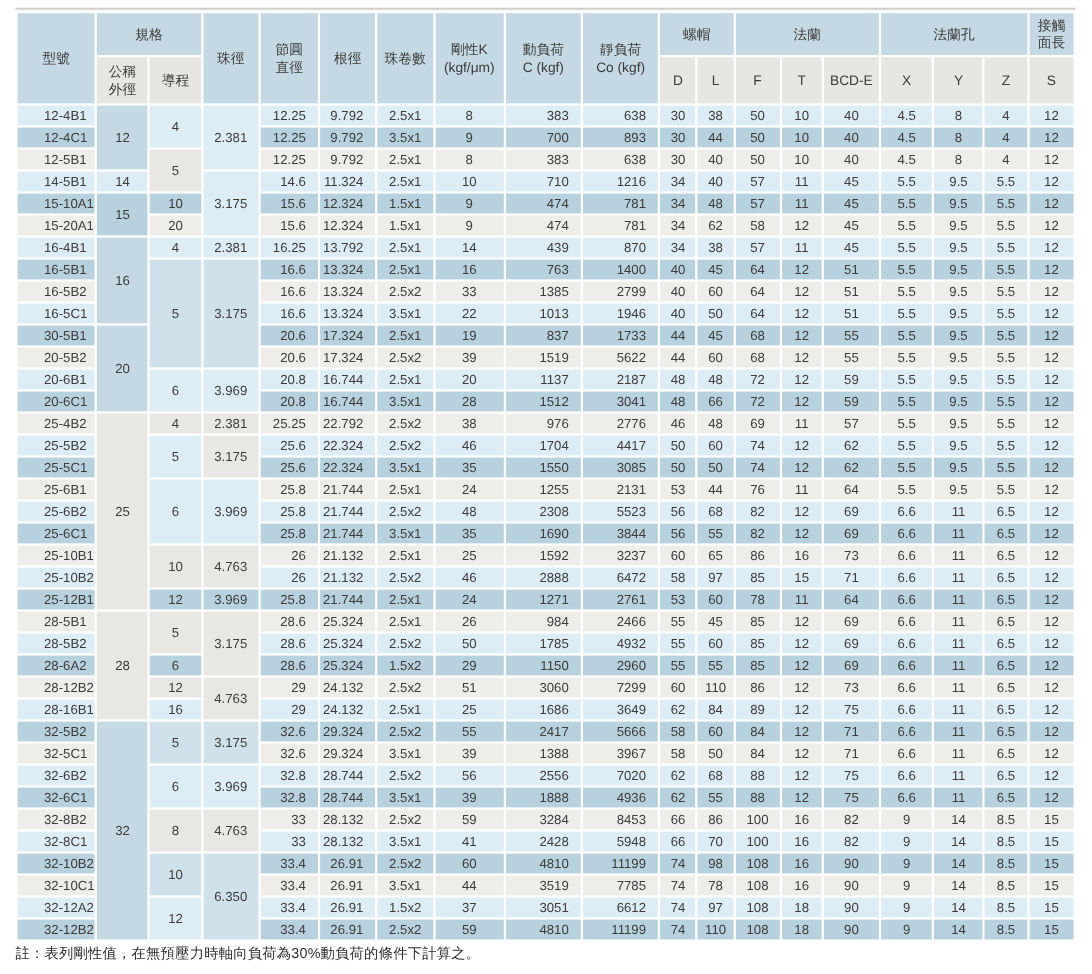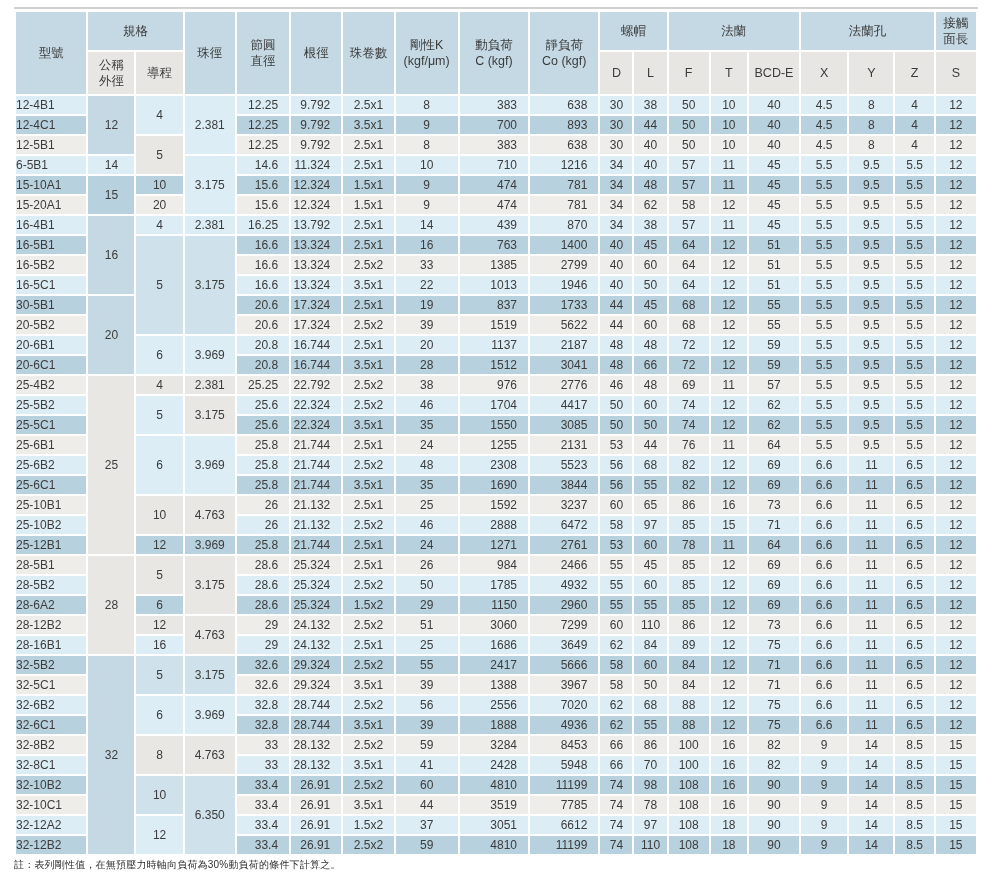--- a/index.html
+++ b/index.html
@@ -9,34 +9,34 @@
   .top-rule{position:absolute;left:14px;top:7px;width:964px;height:2px;background:#d2d1ce;}
   table{position:absolute;left:14px;top:10px;border-collapse:separate;border-spacing:2px;
         table-layout:fixed;width:964px;}
   th,td{margin:0;padding:0;font-weight:normal;overflow:hidden;}
   thead th{background:#c4d9e3;font-size:12.5px;line-height:1.3;text-align:center;
            white-space:pre-line;vertical-align:middle;}
   thead tr.h1 th{height:38px;}
   thead tr.h2 th{height:42px;}
   thead th.sub{background:#e7e6e3;}
   tbody td{height:18px;font-size:12px;line-height:18px;text-align:center;vertical-align:middle;}
-  td.model{text-align:left;padding-left:0;}
+  td.model{text-align:left;padding-left:24px;}
   td.num-r{text-align:right;padding-right:11px;}
   
   .s0{background:#ddedf5;}
   .s1{background:#b8d1de;}
   .s2{background:#efedea;}
   
   .t-pale{background:#ddedf5;}
   .t-medium{background:#b8d1de;}
   .t-white{background:#efedea;}
   .t-bluegray{background:#c4d9e3;}
   .t-lightblue{background:#cfe1ea;}
   .t-lightgray{background:#e9e7e4;}
-  .note{position:absolute;left:14px;top:858px;font-size:10px;color:#2e2e2e;letter-spacing:0.2px;}
+  .note{position:absolute;left:14px;top:858px;font-size:13px;color:#2e2e2e;letter-spacing:0.2px;}
 </style>
 </head>
 <body>
 
 <div class="page">
   <div class="top-rule"></div>
 
   <table>
     <colgroup>
       <col style="width:70px">
@@ -148,21 +148,21 @@
           <td class="s2">40</td>
           <td class="s2">50</td>
           <td class="s2">10</td>
           <td class="s2">40</td>
           <td class="s2">4.5</td>
           <td class="s2">8</td>
           <td class="s2">4</td>
           <td class="s2">12</td>
         </tr>
         <tr>
-          <td class="model s0">6-5B1</td>
+          <td class="model s0">14-5B1</td>
           <td class="t-pale" rowspan="1">14</td>
           <td class="t-pale" rowspan="3">3.175</td>
           <td class="s0 num-r">14.6</td>
           <td class="s0 num-r">11.324</td>
           <td class="s0">2.5x1</td>
           <td class="s0">10</td>
           <td class="s0 num-r">710</td>
           <td class="s0 num-r">1216</td>
           <td class="s0">34</td>
           <td class="s0">40</td>

